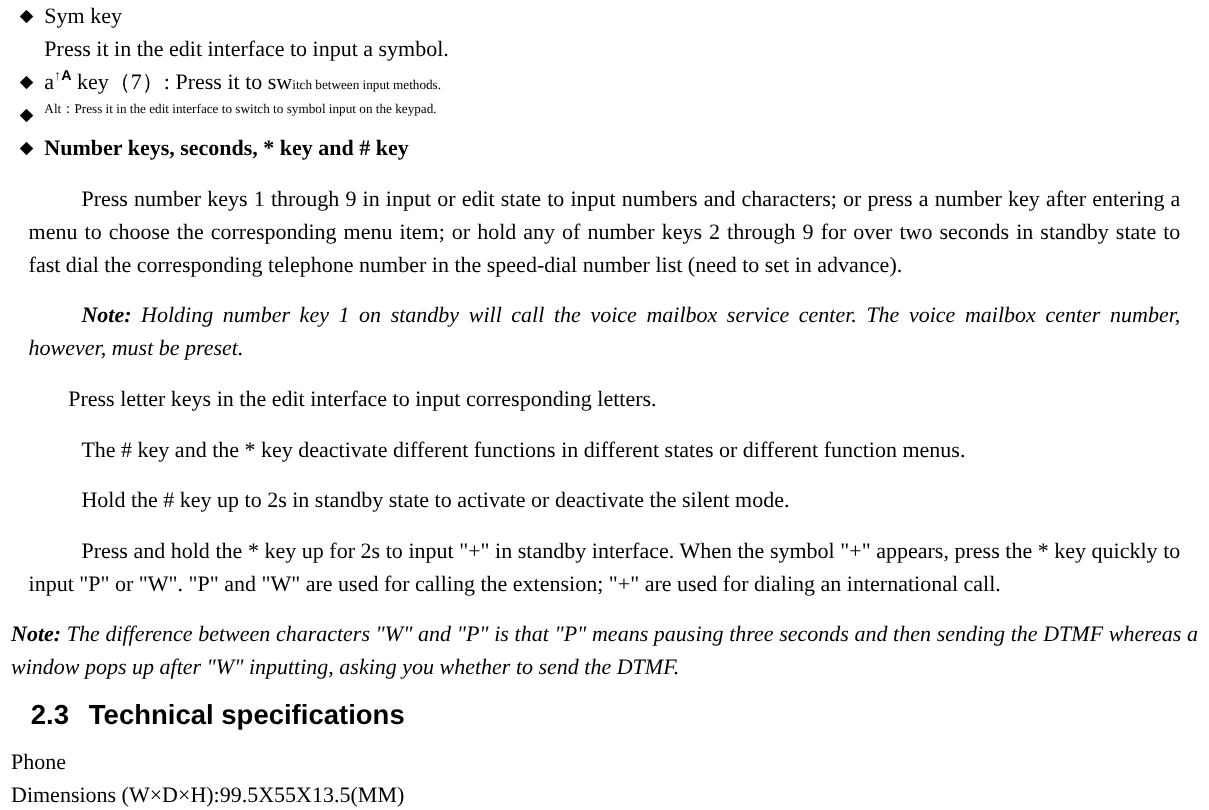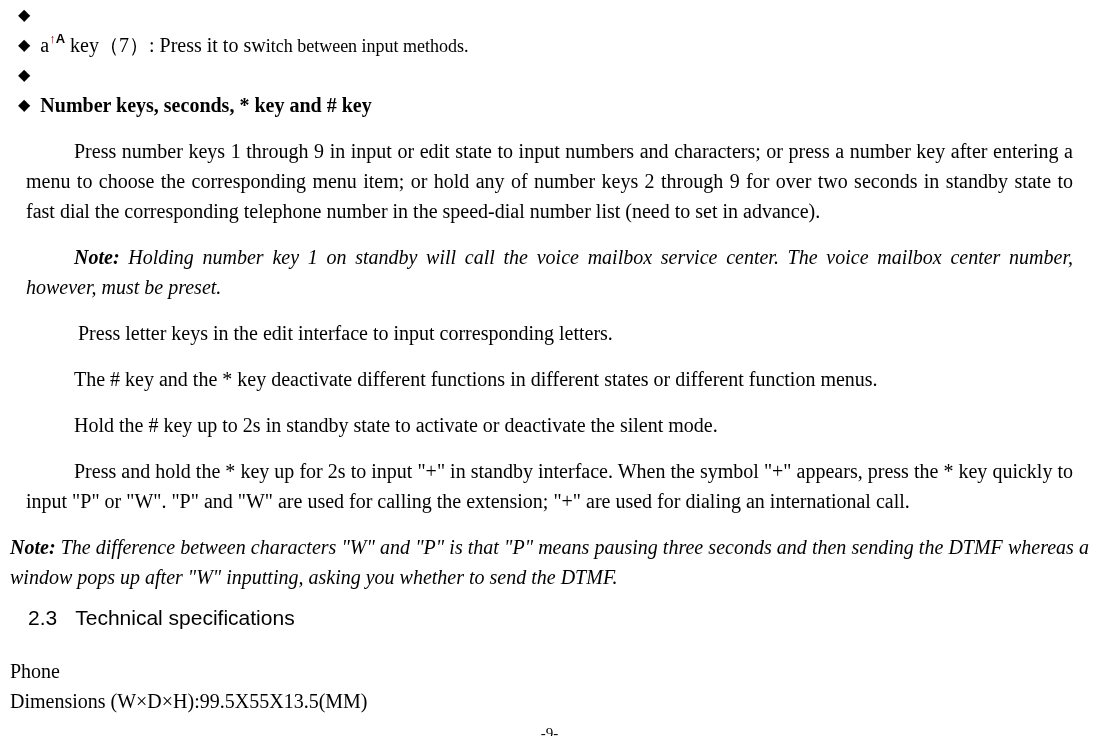--- a/index.html
+++ b/index.html
@@ -38,80 +38,85 @@
     margin: 16px;
   }
   .bold {
     font-weight: bold;
   }
   .italic {
     font-style: italic;
   }
   .section-heading {
     font-family: Arial, Helvetica, sans-serif;
-    font-weight: normal;
-    font-size: 21px;
+    font-weight: bold;
+    font-size: 25px;
     margin-left: 18px;
     margin-top: 10px;
-    margin-bottom: 22px;
+    margin-bottom: 8px;
   }
   .section-num {
     margin-right: 18px;
   }
   .page-num {
     text-align: center;
     font-size: 15px;
     margin-top: 6px;
   }
   .smaller {
-    font-size: 18px;
+    font-size: 12px;
   }
   .arrow-box {
     display: inline-block;
     font-size: 13px;
     font-weight: bold;
     vertical-align: top;
     line-height: 14px;
     position: relative;
     top: 2px;
     font-family: Arial, sans-serif;
   }
 </style>
 </head>
 <body>
 
 <div class="bullet-item">
   <span class="diamond">◆</span>
   <div class="bullet-text">
+    <div>Sym key</div>
+    <div>Press it in the edit interface to input a symbol.</div>
   </div>
 </div>
 
 <div class="bullet-item">
   <span class="diamond">◆</span>
   <div class="bullet-text">
     <span>a</span><span class="arrow-box"><span style="color:#c00;">↑</span><span>A</span></span><span>  key（7）: Press it to sw</span><span class="smaller">itch between input methods.</span>
   </div>
 </div>
 
 <div class="bullet-item">
   <span class="diamond">◆</span>
+  <div class="bullet-text smaller">
+    <span>Alt：</span><span>Press it in the edit interface to switch to symbol input on the keypad.</span>
+  </div>
 </div>
 
 <div class="bullet-item">
   <span class="diamond">◆</span>
   <div class="bullet-text">
     <span class="bold">Number keys, seconds, * key and # key</span>
   </div>
 </div>
 
 <p class="para-indent">Press number keys 1 through 9 in input or edit state to input numbers and characters; or press a number key after entering a menu to choose the corresponding menu item; or hold any of number keys 2 through 9 for over two seconds in standby state to fast dial the corresponding telephone number in the speed-dial number list (need to set in advance).</p>
 
 <p class="para-indent italic"><span class="bold">Note:</span><span> Holding number key 1 on standby will call the voice mailbox service center. The voice mailbox center number, however, must be preset.</span></p>
 
-<p class="para" style="margin-left:68px;">Press letter keys in the edit interface to input corresponding letters.</p>
+<p class="para" style="margin-left:52px;">Press letter keys in the edit interface to input corresponding letters.</p>
 
 <p class="para-indent">The # key and the * key deactivate different functions in different states or different function menus.</p>
 
 <p class="para-indent">Hold the # key up to 2s in standby state to activate or deactivate the silent mode.</p>
 
 <p class="para-indent">Press and hold the * key up for 2s to input "+" in standby interface. When the symbol "+" appears, press the * key quickly to input "P" or "W". "P" and "W" are used for calling the extension; "+" are used for dialing an international call.</p>
 
 <p class="para italic"><span class="bold">Note:</span><span> The difference between characters "W" and "P" is that "P" means pausing three seconds and then sending the DTMF whereas a window pops up after "W" inputting, asking you whether to send the DTMF.</span></p>
 
 <div class="section-heading">

